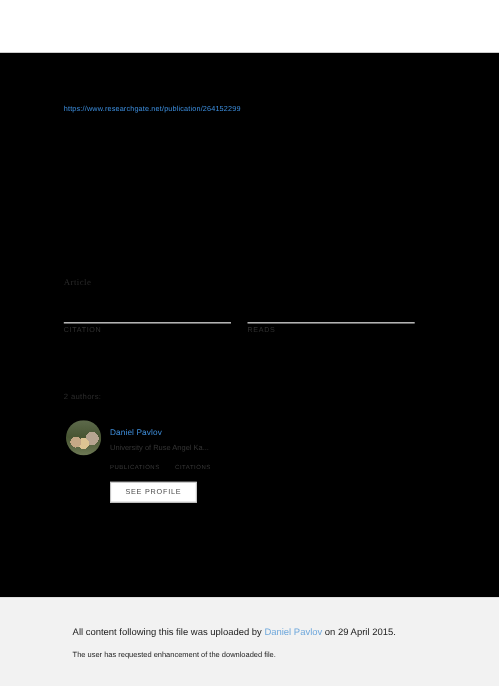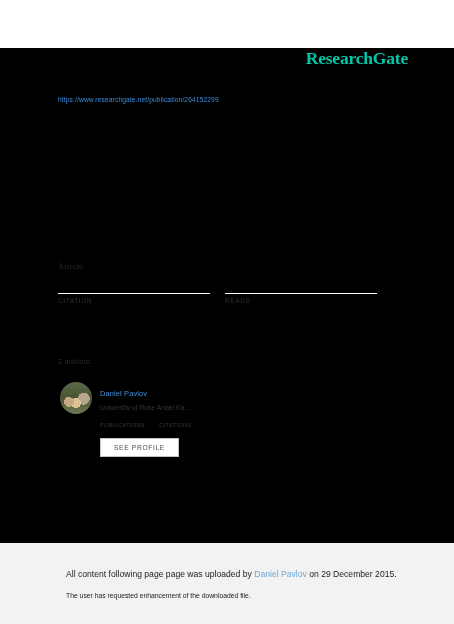--- a/index.html
+++ b/index.html
@@ -62,21 +62,21 @@
     font-size: 6.6px;
     color: #3c8ede;
     letter-spacing: 0.15px;
     white-space: nowrap;
   }
 
   
   .article-type {
     position: absolute;
     left: 58px;
-    top: 262px;
+    top: 252px;
     font-size: 8px;
     color: #2a2a2a;
     letter-spacing: 0.4px;
     font-family: Liberation Serif, serif;
   }
 
   
   .article-title {
     position: absolute;
     left: 58px;
@@ -272,21 +272,20 @@
 </style>
 </head>
 <body>
 
 <div class="page">
 
   <div class="top-band"></div>
 
   <div class="dark-body"></div>
 
-  <div class="rg-logo">ResearchGate</div>
 
   <a class="rg-url">https://www.researchgate.net/publication/264152299</a>
 
   <div class="article-title"></div>
 
   <div class="article-type">Article</div>
 
   <div class="stats">
     <div class="stat-col left">
       <div class="stat-value"></div>
@@ -318,17 +317,17 @@
           <div class="metric-value"></div>
           <div class="metric-label">CITATIONS</div>
         </div>
       </div>
       <div class="see-profile">SEE PROFILE</div>
     </div>
   </div>
 
 
   <div class="footer">
-    <div class="footer-line1"><span>All content following page page was uploaded by </span><span class="footer-link">Daniel Pavlov</span><span> on 29 December 2015.</span></div>
+    <div class="footer-line1"><span>All content following this file was uploaded by </span><span class="footer-link">Daniel Pavlov</span><span> on 29 April 2015.</span></div>
     <div class="footer-line2">The user has requested enhancement of the downloaded file.</div>
   </div>
 
 </div>
 
 </body></html>

